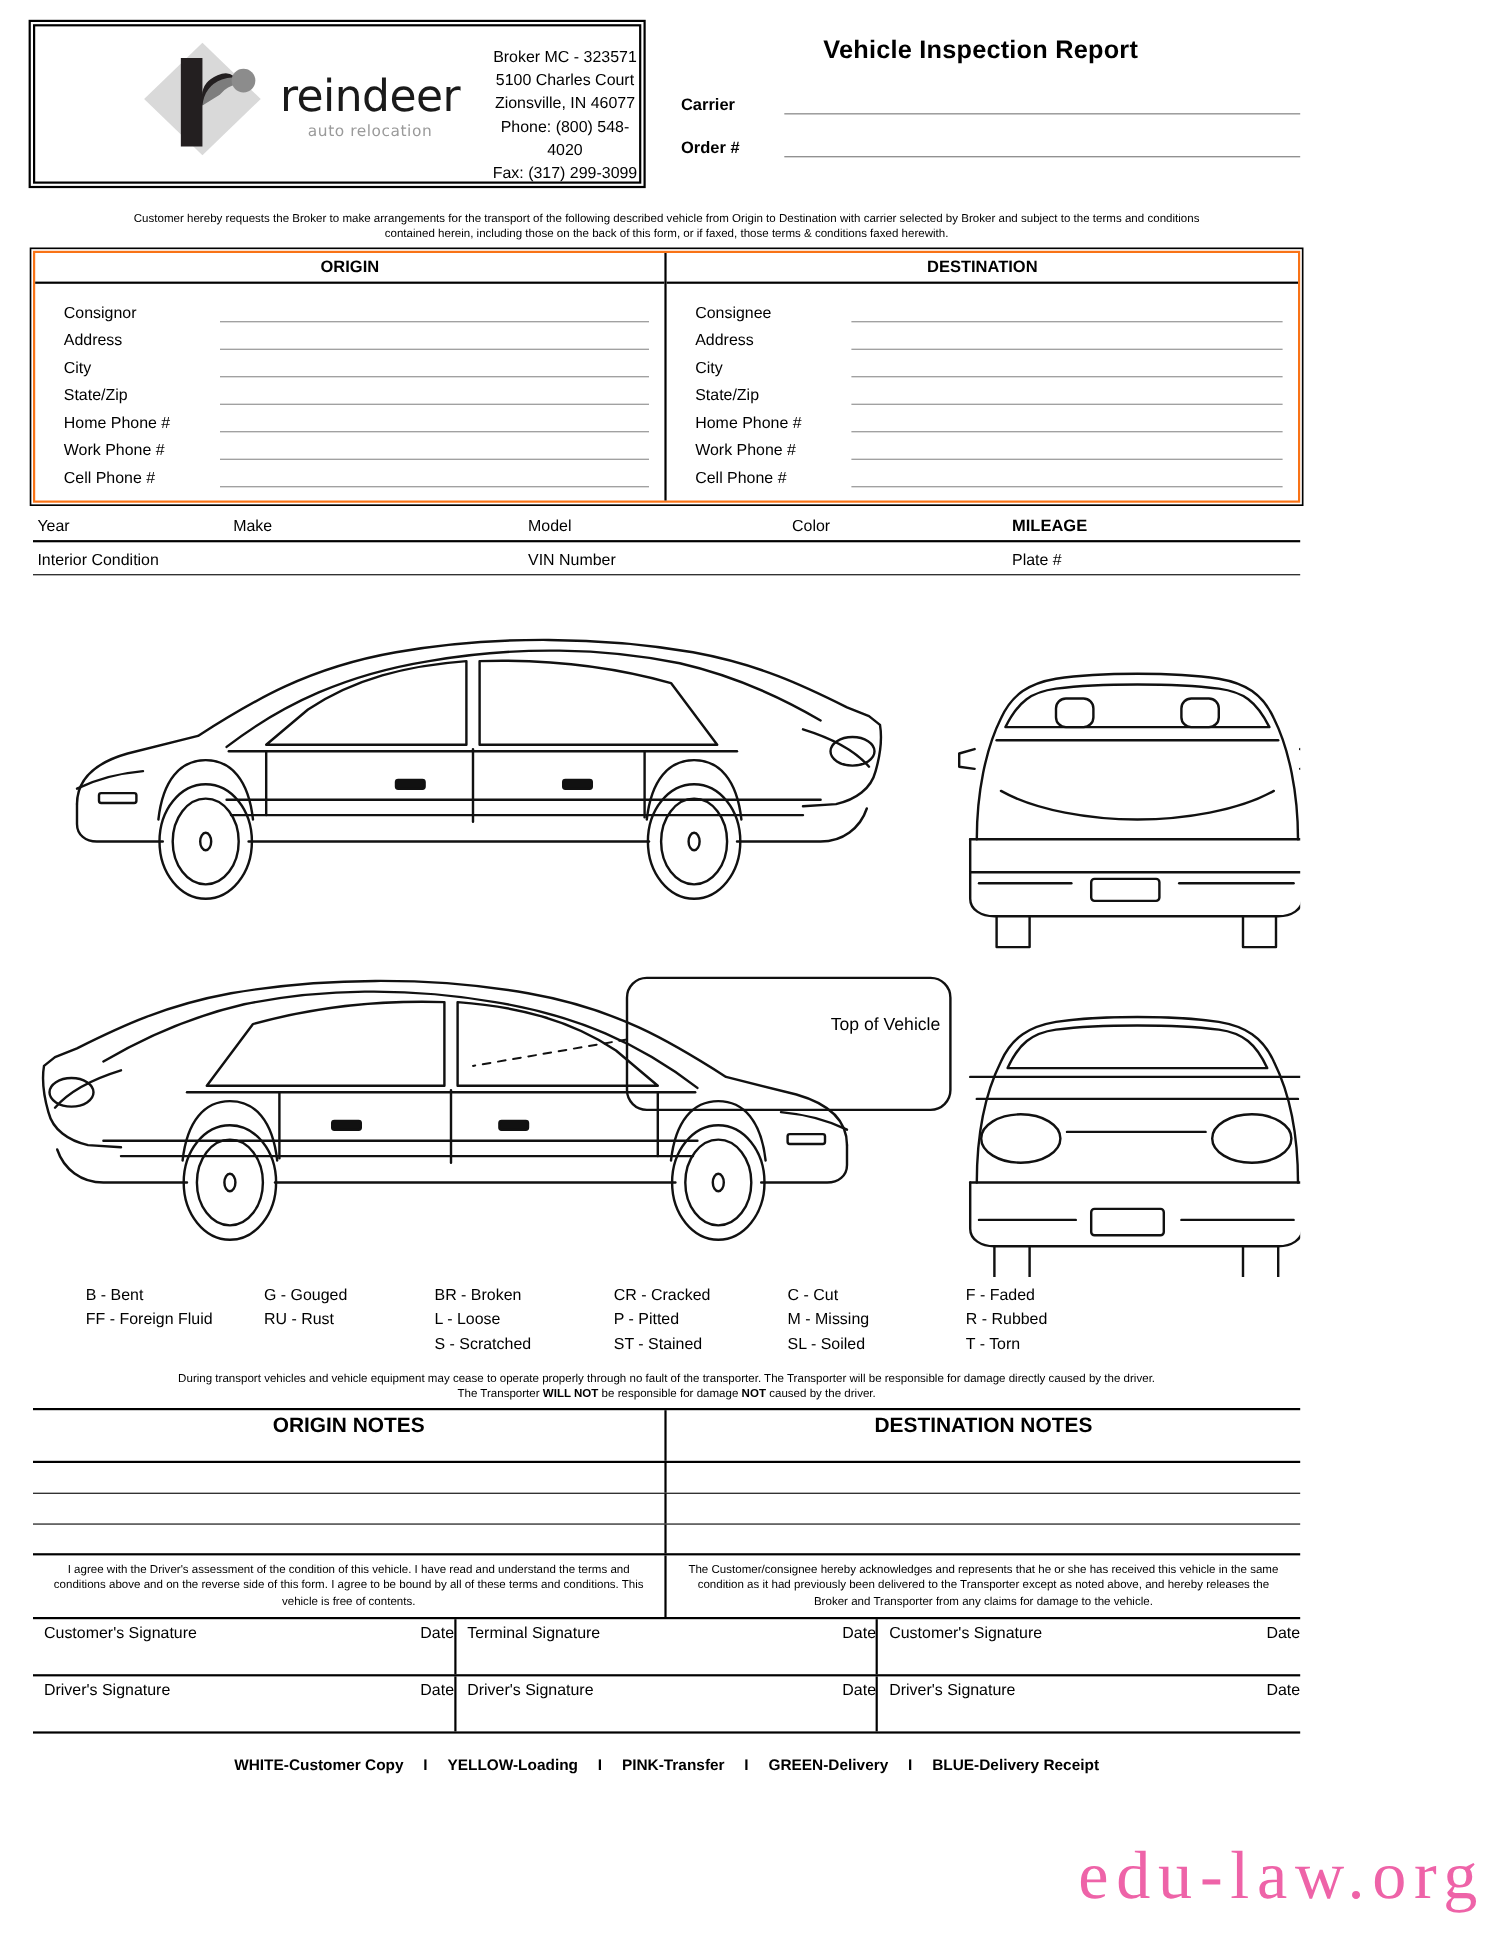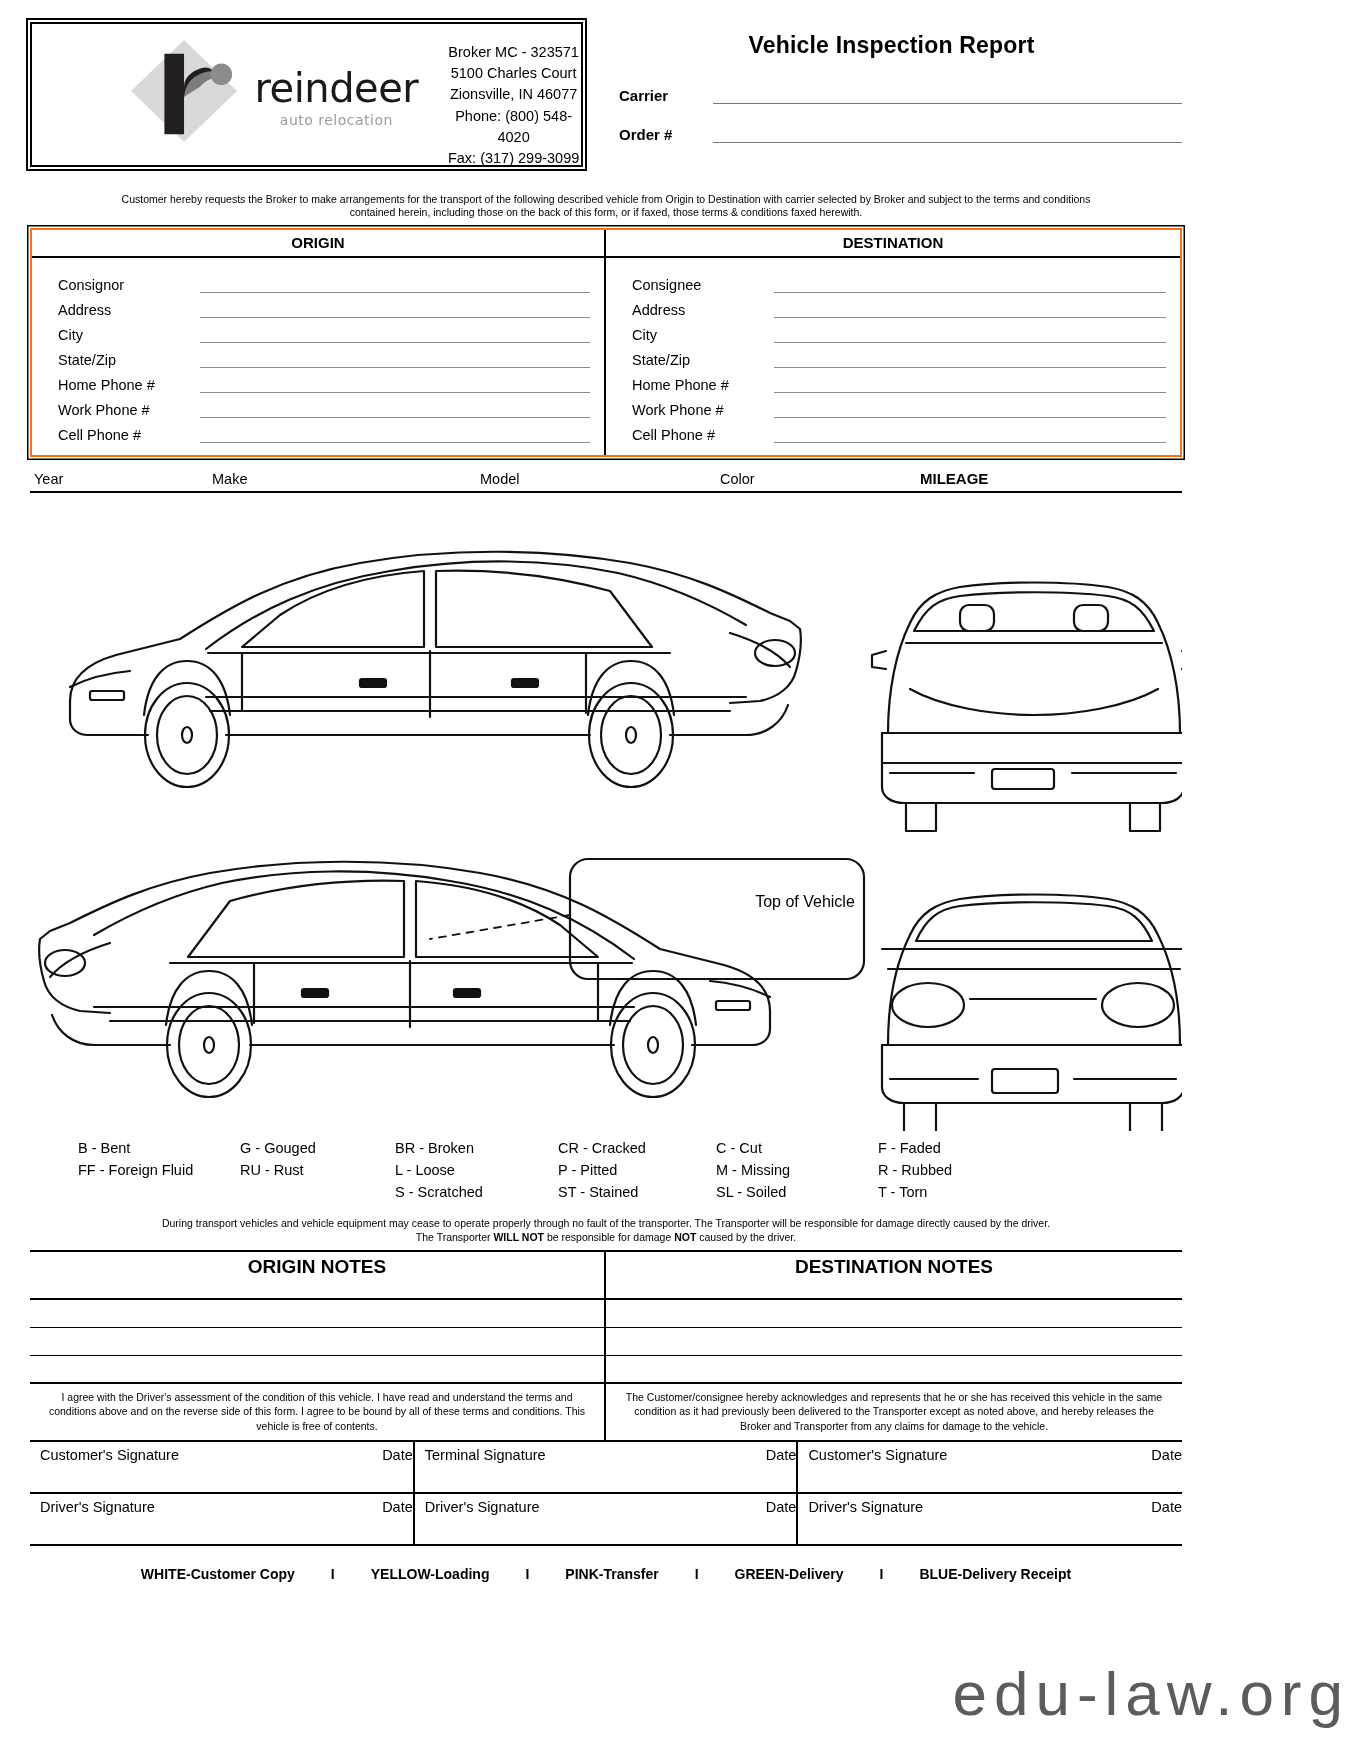--- a/index.html
+++ b/index.html
@@ -143,30 +143,30 @@
     font-size: 14.5px;
   }
   .sig-cell .date { position:absolute; right: 0; top: 5px; }
   .sc-a { width: 33.4%; border-right: 2px solid #000; padding-right: 78px;}
   .sc-b { width: 33.3%; border-right: 2px solid #000; padding-right: 78px;}
   .sc-c { width: 33.3%; padding-right: 78px;}
 
   
   .footer {
     display:flex; justify-content:center; align-items:center;
-    gap: 36px; font-size: 14px; font-weight: bold;
+    gap: 18px; font-size: 14px; font-weight: bold;
     padding-top: 20px;
   }
   .footer .sep { font-weight: bold; }
 
   
   .watermark {
-    position:absolute; right: 12px; bottom: 34px;
-    font-size: 62px; color: #404040; letter-spacing: 7px;
-    font-family: Liberation Sans, sans-serif;
+    position:absolute; right: 12px; bottom: 22px;
+    font-size: 62px; color: #ec4899; letter-spacing: 7px;
+    font-family: Liberation Serif, serif;
     opacity: 0.85; pointer-events:none; white-space: nowrap;
   }
 </style>
 </head>
 <body>
 
 <div class="page">
 
   <div class="header">
 
@@ -279,20 +279,25 @@
       </div>
     </div>
   </div>
 
   <div class="vrow">
     <span style="left:4px;">Year</span>
     <span style="left:182px;">Make</span>
     <span style="left:450px;">Model</span>
     <span style="left:690px;">Color</span>
     <span class="b" style="left:890px;">MILEAGE</span>
+  </div>
+  <div class="vrow thin">
+    <span style="left:4px;">Interior Condition</span>
+    <span style="left:450px;">VIN Number</span>
+    <span style="left:890px;">Plate #</span>
   </div>
 
   <div class="diagrams">
     <svg width="1152" height="630" viewBox="0 0 1152 630" aria-hidden="true" style="position:absolute;left:0;top:0;">
       <g fill="none" stroke="#111" stroke-width="2.2" stroke-linejoin="round" stroke-linecap="round">
 
         <g>
           <path d="M40 200 C40 176 58 162 86 154 L150 138 C200 106 250 76 330 62
                    C420 46 520 48 600 62 C660 73 700 92 740 112
                    L760 120 L770 128 C772 140 770 156 766 170

